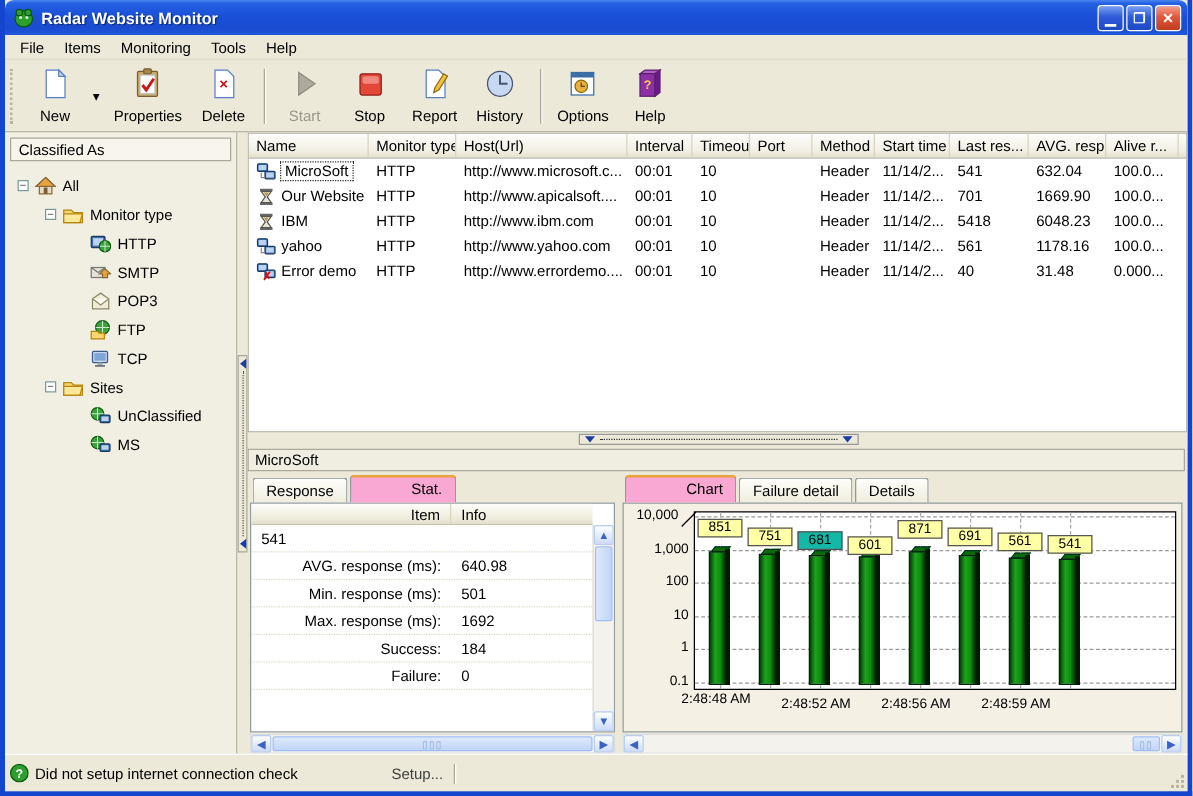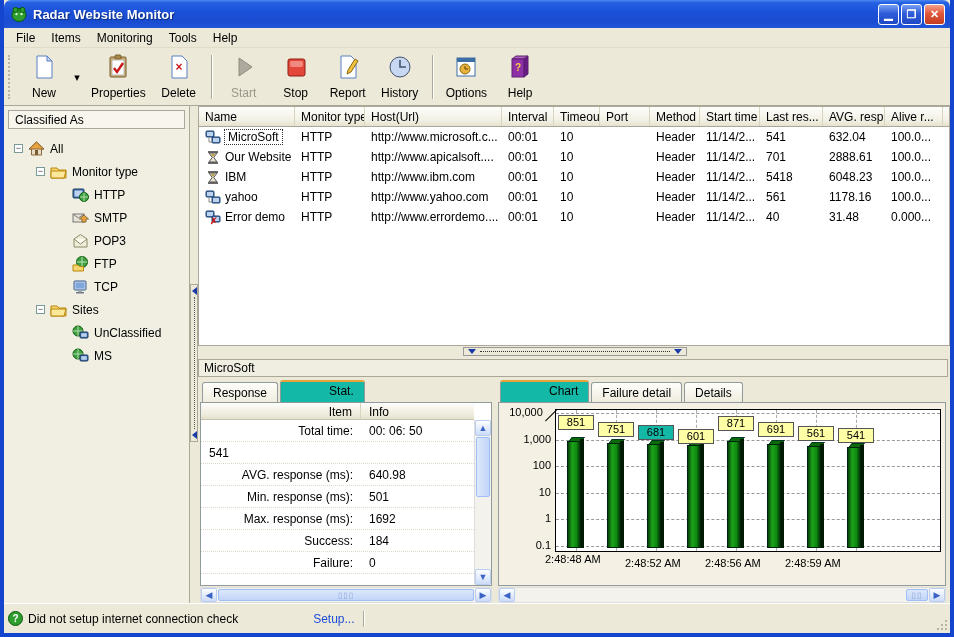--- a/index.html
+++ b/index.html
@@ -75,21 +75,21 @@
   .hdots { flex:1; height:1px; border-top:1px dotted #333; margin:0 4px; }
 
   .detail-title { height:18px; border:1px solid #ACA899; background:#F0EEE1; margin:2px 2px 0 0; padding:1px 5px; font-size:12px; }
 
   .detail-row { flex:1; display:flex; margin-top:3px; overflow:hidden; }
 
   
   .tabs { display:flex; height:22px; align-items:flex-end; padding-left:2px; }
   .tab { border:1px solid #919B9C; border-bottom:none; border-radius:3px 3px 0 0; background:linear-gradient(180deg,#FEFEFB,#EFECDC);
     padding:3px 10px; margin-right:2px; font-size:12px; position:relative; top:1px; }
-  .tab.active { background:#14b8a6; border-top:2px solid #E8A33D; padding-top:2px; z-index:2; top:0; height:22px;padding-left:48px; }
+  .tab.active { background:#f9a8d4; border-top:2px solid #E8A33D; padding-top:2px; z-index:2; top:0; height:22px;padding-left:48px; }
 
   
   .stat-panel { width:292px; display:flex; flex-direction:column; margin-left:2px; }
   .stat-body { position:relative; flex:1; border:1px solid #919B9C; background:#fff; overflow:hidden; }
   .stat-table { position:absolute; left:0; top:0; right:17px; }
   .stat-hrow { display:flex; height:17px; background:linear-gradient(180deg,#FDFDFB,#EFECDC 70%,#E4E0CC); border-bottom:1px solid #C6C3B2; }
   .stat-hcell1 { width:160px; text-align:right; padding:2px 8px 0 0; font-size:12px; border-right:1px solid #D8D4C0; }
   .stat-hcell2 { flex:1; padding:2px 0 0 8px; font-size:12px; }
   .stat-row { display:flex; height:22px; border-bottom:1px dotted #DDD9C8; }
   .stat-c1 { width:160px; text-align:right; padding:4px 8px 0 0; font-size:12px; }
@@ -119,21 +119,21 @@
   .bar-front { position:absolute; left:0; top:4px; width:14px; bottom:0; border:1px solid #021; background:linear-gradient(90deg,#064006,#1CA41C 35%,#0E8A0E 70%,#053305); }
   .badge { position:absolute; width:36px; height:15px; background:#FFFFA6; border:1px solid #555; z-index:3;
     text-align:center; font-size:11px; line-height:13px; }
   .connector { position:absolute; width:1px; background:#fff; z-index:2; }
   .corner { position:absolute; width:16px; border-top:1px solid #000; transform:rotate(-45deg); }
 
   
   .statusbar { position:absolute; left:0; right:0; bottom:0; height:30px; background:#ECE9D8; border-top:1px solid #fff; display:flex; align-items:center; padding:0 4px; }
   .status-icon { width:15px; height:15px; margin-right:5px; }
   .status-text { font-size:12px; }
-  .setup-link { color:#1d4ed8; font-size:12px; margin-left:75px; }
+  .setup-link { color:#404040; font-size:12px; margin-left:75px; }
   .status-sep { width:1px; height:16px; background:#ACA899; margin-left:8px; box-shadow:1px 0 0 #fff; }
   .resize-grip { position:absolute; right:2px; bottom:2px; width:13px; height:13px;
     background:radial-gradient(circle at 3px 11px,#b8b4a0 1.2px,transparent 1.5px),
                radial-gradient(circle at 7px 11px,#b8b4a0 1.2px,transparent 1.5px),
                radial-gradient(circle at 11px 11px,#b8b4a0 1.2px,transparent 1.5px),
                radial-gradient(circle at 7px 7px,#b8b4a0 1.2px,transparent 1.5px),
                radial-gradient(circle at 11px 7px,#b8b4a0 1.2px,transparent 1.5px),
                radial-gradient(circle at 11px 3px,#b8b4a0 1.2px,transparent 1.5px); }
 </style>
 </head>
@@ -426,21 +426,21 @@
                 <span>Our Website</span>
               </div>
               <div class="mt-cell" style="width: 70px;">HTTP</div>
               <div class="mt-cell" style="width: 137px;">http://www.apicalsoft....</div>
               <div class="mt-cell" style="width: 52px;">00:01</div>
               <div class="mt-cell" style="width: 46px;">10</div>
               <div class="mt-cell" style="width: 50px;"></div>
               <div class="mt-cell" style="width: 50px;">Header</div>
               <div class="mt-cell" style="width: 60px;">11/14/2...</div>
               <div class="mt-cell" style="width: 63px;">701</div>
-              <div class="mt-cell" style="width: 62px;">2888.61</div>
+              <div class="mt-cell" style="width: 62px;">1669.90</div>
               <div class="mt-cell" style="width: 58px;">100.0...</div>
             </div>
             <div class="mt-row">
               <div class="mt-cell" style="width: 96px;">
                 <span class="row-icon"><svg viewBox="0 0 16 15">
                     <rect x="3" y="1" width="10" height="2" fill="#6a6a6a"></rect>
                     <rect x="3" y="12" width="10" height="2" fill="#6a6a6a"></rect>
                     <path d="M4 3 h8 l-3.2 4.5 L12 12 H4 l3.2 -4.5 z" fill="#E8E4D0" stroke="#555"></path>
                     <path d="M6 4 h4 l-2 3 z" fill="#B89A40"></path>
                   </svg></span>
@@ -519,24 +519,20 @@
         <div class="stat-panel">
           <div class="tabs">
             <span class="tab">Response</span>
             <span class="tab active">Stat.</span>
           </div>
           <div class="stat-body">
             <div class="stat-table" id="stat-table">
                 <div class="stat-hrow">
                   <div class="stat-hcell1">Item</div>
                   <div class="stat-hcell2">Info</div>
-                </div>
-                <div class="stat-row">
-                  <div class="stat-c1">Total time:</div>
-                  <div class="stat-c2">00: 06: 50</div>
                 </div>
                 <div class="stat-row">
                   <div class="stat-c2">541</div>
                 </div>
                 <div class="stat-row">
                   <div class="stat-c1">AVG. response (ms):</div>
                   <div class="stat-c2">640.98</div>
                 </div>
                 <div class="stat-row">
                   <div class="stat-c1">Min. response (ms):</div>

